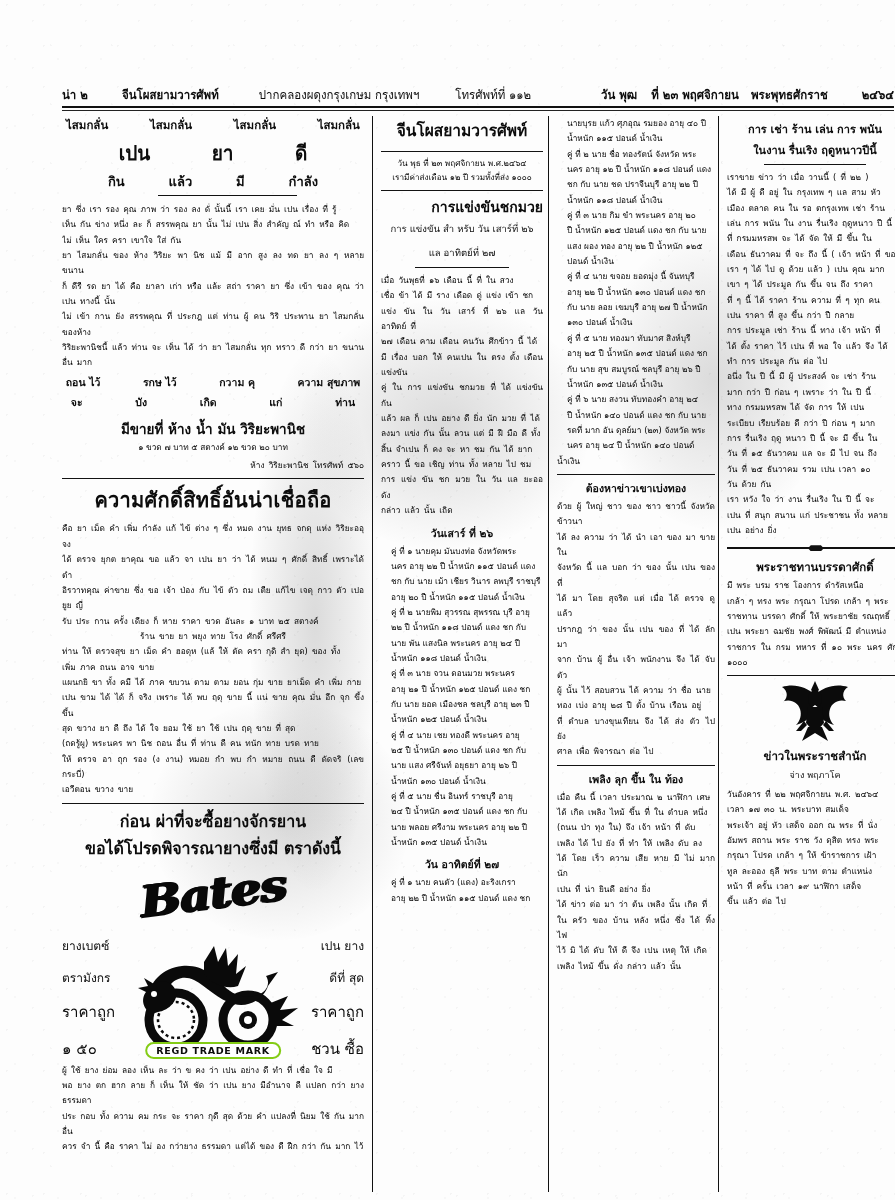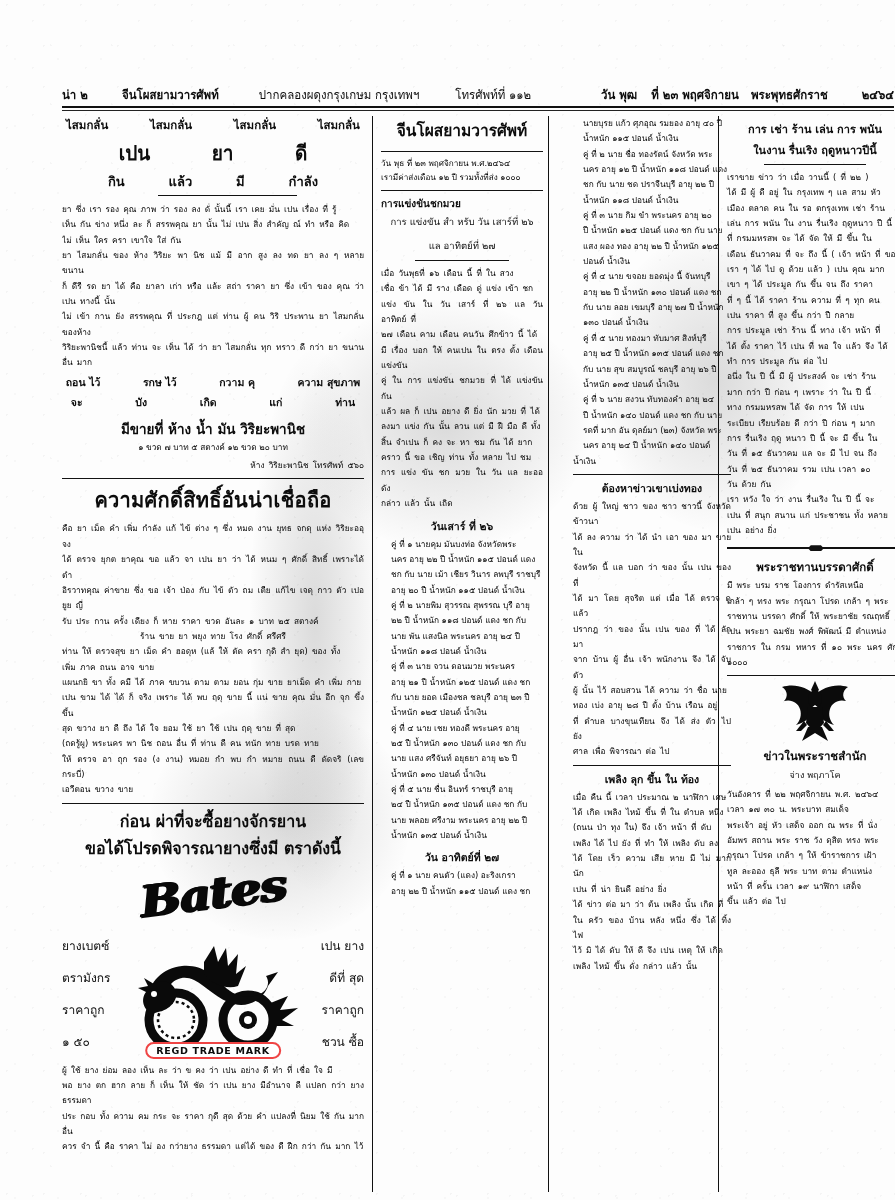--- a/index.html
+++ b/index.html
@@ -45,21 +45,21 @@
   }
   .rule-thin{
     position:absolute;left:62px;top:110px;width:832px;height:0;
     border-top:.8px solid #222;
   }
 
   
   .col{position:absolute;top:116px;bottom:8px;overflow:hidden;}
   .col-1{left:62px;width:302px;}
   .col-2{left:372px;width:162px;border-left:1.1px solid #111;padding-left:8px;}
-  .col-3{left:548px;width:158px;border-left:1.1px solid #111;padding-left:24px;}
+  .col-3{left:548px;width:158px;border-left:1.1px solid #111;padding-left:8px;}
   .col-4{left:718px;width:176px;border-left:1.1px solid #111;padding-left:8px;}
 
   
   .hd-xl{font-size:20px;font-weight:bold;text-align:center;letter-spacing:.3px;transform:scaleY(1.05);}
   .hd-lg{font-size:16px;font-weight:bold;text-align:center;transform:scaleY(1.05);}
   .hd-md{font-size:13.5px;font-weight:bold;text-align:center;transform:scaleY(1.05);}
   .tx{font-size:8.3px;line-height:1.85;text-align:justify;word-spacing:1.5px;}
   .tx-c{font-size:8.3px;line-height:1.85;text-align:center;}
   .hr{border-top:1.6px solid #131313;margin:5px 0;}
   .hr-short{border-top:1.7px solid #131313;width:58%;margin:5px auto;}
@@ -92,35 +92,35 @@
     font-family:"DejaVu Serif","Liberation Serif",serif;
     font-style:italic;font-weight:bold;font-size:43px;color:#090909;
     letter-spacing:-1px;
     text-shadow:1.6px 0 0 #090909, -1.2px 0 0 #090909, 0 1.2px 0 #090909;
   }
   .dragon-zone{position:relative;height:125px;}
   .side-l{position:absolute;left:0;top:0;width:84px;text-align:left;}
   .side-r{position:absolute;right:0;top:0;width:84px;text-align:right;}
   .side-l div,.side-r div{margin-bottom:13px;}
   .s-b{font-size:12px;font-weight:normal;}
-  .s-s{font-size:12px;}
+  .s-s{font-size:15px;}
   .trademark{
     position:absolute;left:50%;bottom:2px;transform:translateX(-50%);
-    border:2px solid #ef4444;border-radius:9px;padding:1px 9px;
+    border:2px solid #84cc16;border-radius:9px;padding:1px 9px;
     font-family:"DejaVu Sans","Liberation Sans",sans-serif;
     font-size:9.5px;font-weight:bold;letter-spacing:.7px;background:#fff;
   }
 
   
   .masthead2{
     font-size:15.5px;font-weight:bold;text-align:center;transform:scaleY(1.06);
     padding:2px 0 3px;
   }
-  .dateline{font-size:8.2px;line-height:1.7;}
-  .sect-head{font-size:10px;font-weight:bold;text-align:left;margin:4px 0 2px;transform:scaleY(1.05);}
+  .dateline{font-size:8.2px;text-align:center;line-height:1.7;}
+  .sect-head{font-size:14px;font-weight:bold;text-align:right;margin:4px 0 2px;transform:scaleY(1.05);}
   .sub-head{font-size:10.5px;font-weight:bold;text-align:center;margin:4px 0 2px;}
   .fight{font-size:8.3px;line-height:1.85;text-indent:10px;}
 
   
   .garuda{display:block;margin:4px auto 2px;}
   .fadeblur{filter:contrast(1.15);}
 </style>
 </head>
 <body>
 

